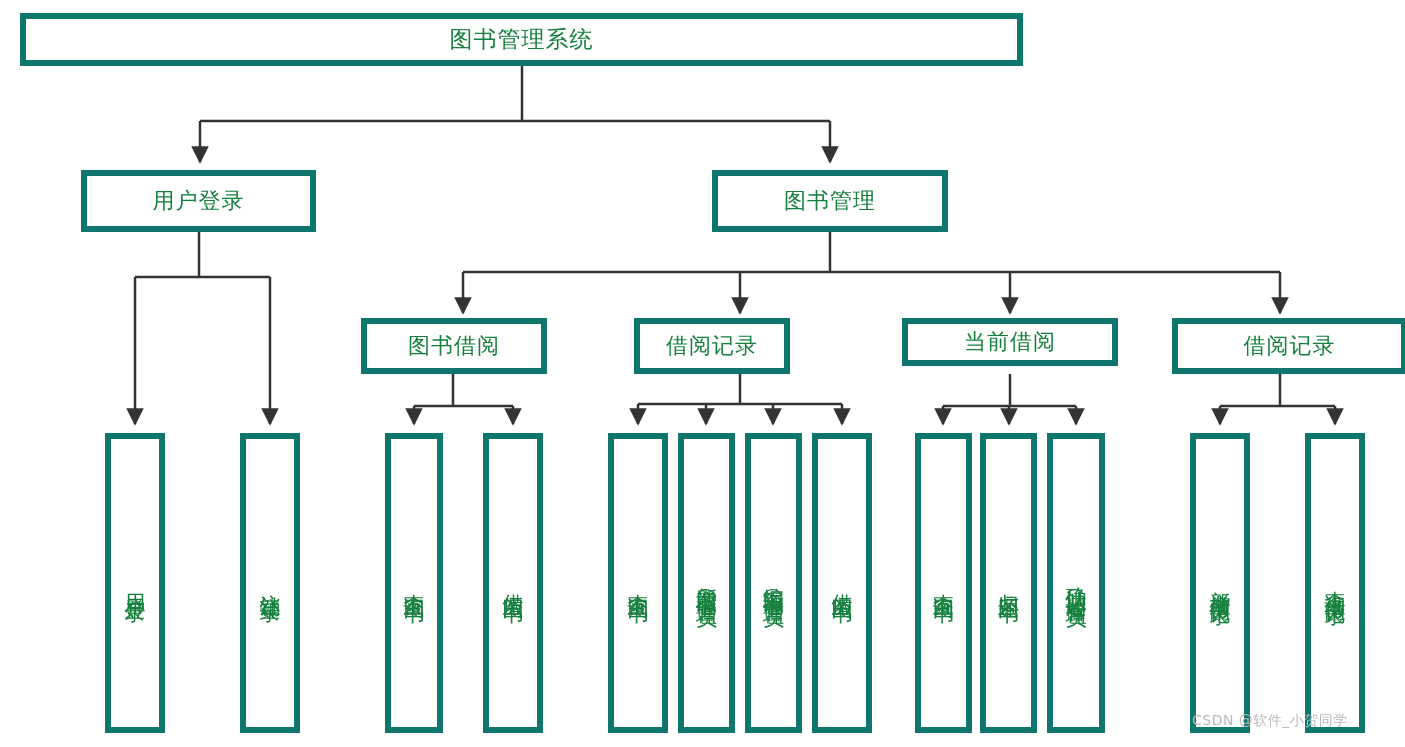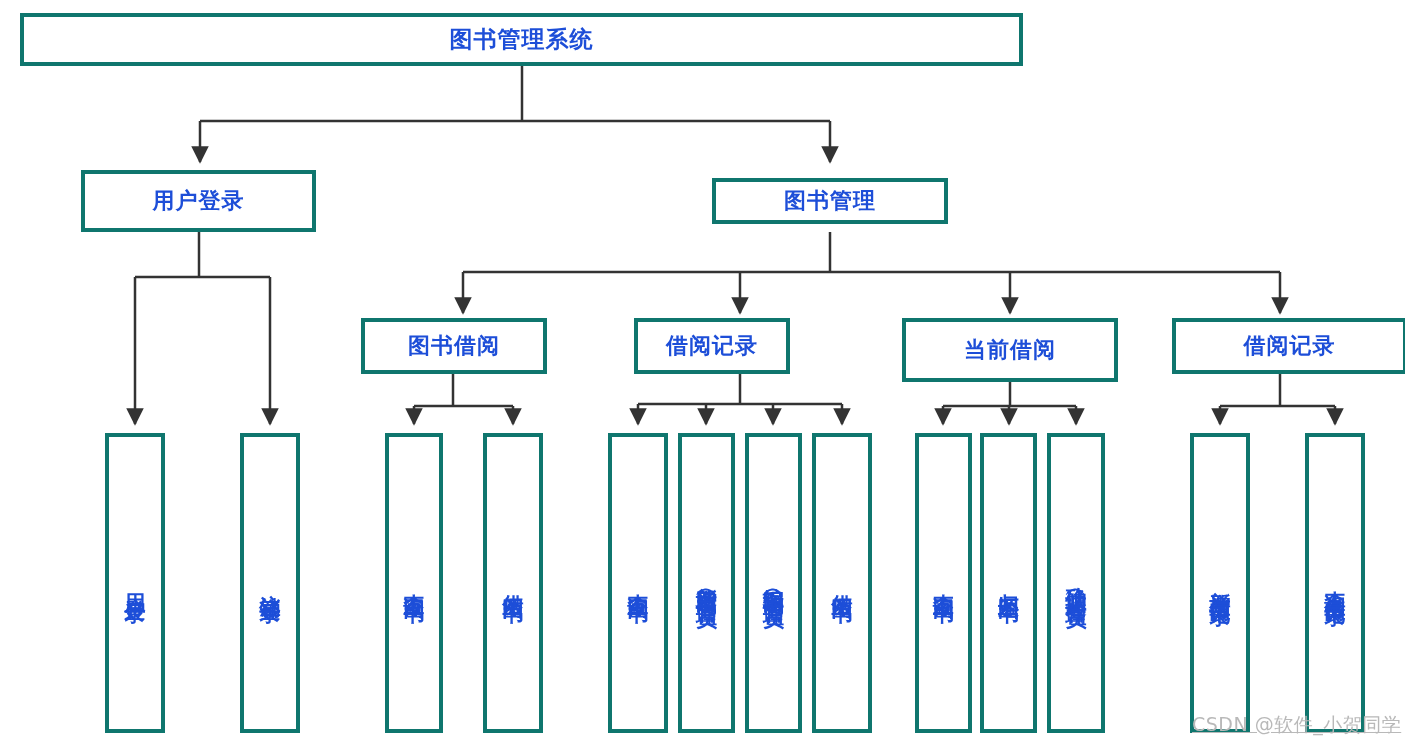--- a/index.html
+++ b/index.html
@@ -21,27 +21,26 @@
     position: absolute;
     left: 0;
     top: 0;
     width: 1405px;
     height: 747px;
     pointer-events: none;
   }
   .node {
     position: absolute;
     box-sizing: border-box;
-    border: 4px solid #0f766e;
+    border: 6px solid #0f766e;
     background: #ffffff;
     display: flex;
     align-items: center;
     justify-content: center;
-    color: #1d4ed8;
-    font-weight: bold;
+    color: #15803d;
   }
   .node.horiz {
     font-size: 22px;
     letter-spacing: 1px;
     line-height: 1.2;
   }
   .node.root {
     font-size: 23px;
   }
   .node.vert {
@@ -56,25 +55,24 @@
   .node.vert .vtxt {
     writing-mode: vertical-rl;
     text-orientation: upright;
     display: block;
     white-space: nowrap;
   }
   .watermark {
     position: absolute;
     left: 1192px;
     top: 712px;
-    font-size: 19px;
+    font-size: 14px;
     color: #b9b9b9;
     white-space: nowrap;
     letter-spacing: 0.5px;
-    text-decoration: underline;
   }
 </style>
 </head>
 <body>
 
 <div id="canvas">
 
   <svg id="wires" viewBox="0 0 1405 747" xmlns="http://www.w3.org/2000/svg">
     <defs>
       <marker id="arrow" viewBox="0 0 10 10" refX="9" refY="5" markerWidth="7" markerHeight="7" orient="auto-start-reverse">
@@ -125,31 +123,31 @@
     </g>
   </svg>
 
   <div class="node horiz root" style="left:20px; top:13px; width:1003px; height:53px;">
     <span>图书管理系统</span>
   </div>
 
   <div class="node horiz" style="left:81px; top:170px; width:235px; height:62px;">
     <span>用户登录</span>
   </div>
-  <div class="node horiz" style="left:712px; top:170px; width:236px; height:46px;margin-top:8px;">
+  <div class="node horiz" style="left:712px; top:170px; width:236px; height:62px;">
     <span>图书管理</span>
   </div>
 
   <div class="node horiz" style="left:361px; top:318px; width:186px; height:56px;">
     <span>图书借阅</span>
   </div>
   <div class="node horiz" style="left:634px; top:318px; width:156px; height:56px;">
     <span>借阅记录</span>
   </div>
-  <div class="node horiz" style="left:902px; top:318px; width:216px; height:64px;">
+  <div class="node horiz" style="left:902px; top:318px; width:216px; height:48px;">
     <span>当前借阅</span>
   </div>
   <div class="node horiz" style="left:1172px; top:318px; width:235px; height:56px;">
     <span>借阅记录</span>
   </div>
 
   <div class="node vert" style="left:105px; top:433px; width:60px; height:300px;">
     <span class="vtxt">用户登录</span>
   </div>
   <div class="node vert" style="left:240px; top:433px; width:60px; height:300px;">

